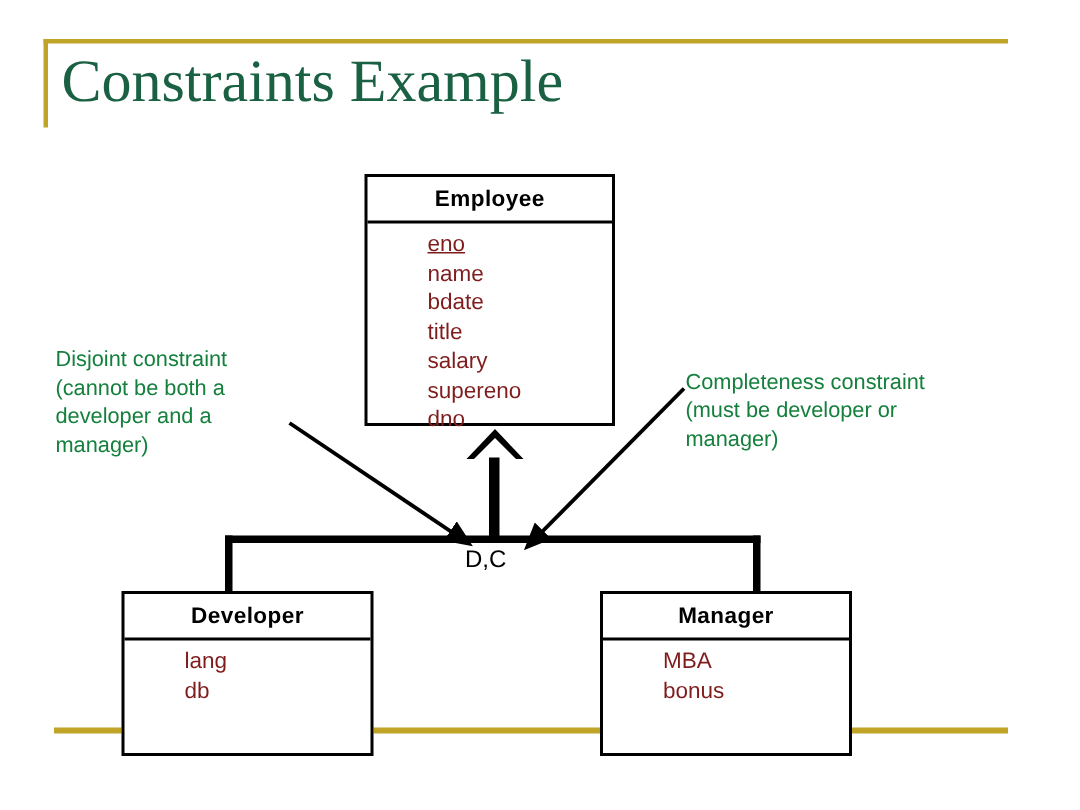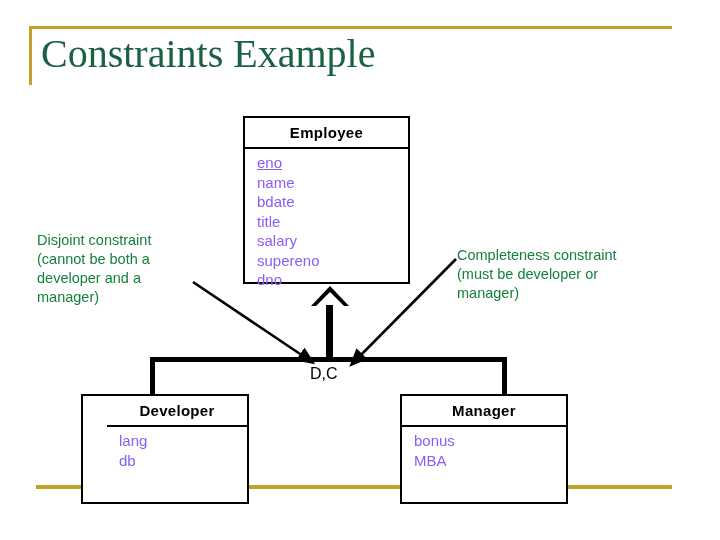--- a/index.html
+++ b/index.html
@@ -73,28 +73,29 @@
     font-weight: bold;
     font-size: 15px;
     color: #000000;
     letter-spacing: 0.3px;
     text-align: right;
   }
   .entity-attrs {
     padding: 4px 0 0 12px;
     font-size: 15px;
     line-height: 19.5px;
-    color: #8b5cf6;
+    color: #7f1d1d;
+    margin-left: 28px;
   }
   .attr-key {
     text-decoration: underline;
   }
 
   #employee-box { left: 243px; top: 116px; width: 167px; height: 168px; }
-  #developer-box { left: 81px; top: 394px; width: 168px; height: 110px; padding-left: 24px; }
+  #developer-box { left: 81px; top: 394px; width: 168px; height: 110px; }
   #manager-box  { left: 400px; top: 394px; width: 168px; height: 110px; }
 
   
   .triangle {
     position: absolute;
     left: 311px;
     top: 286px;
     width: 0;
     height: 0;
     border-left: 19px solid transparent;
@@ -208,22 +209,22 @@
     <div class="entity-header">Developer</div>
     <div class="entity-attrs">
       <div>lang</div>
       <div>db</div>
     </div>
   </div>
 
   <div class="entity" id="manager-box">
     <div class="entity-header">Manager</div>
     <div class="entity-attrs">
+      <div>MBA</div>
       <div>bonus</div>
-      <div>MBA</div>
     </div>
   </div>
 
   <div class="annotation" id="disjoint-annotation">Disjoint constraint
 (cannot be both a
 developer and a
 manager)</div>
   <div class="annotation" id="completeness-annotation">Completeness constraint
 (must be developer or
 manager)</div>

